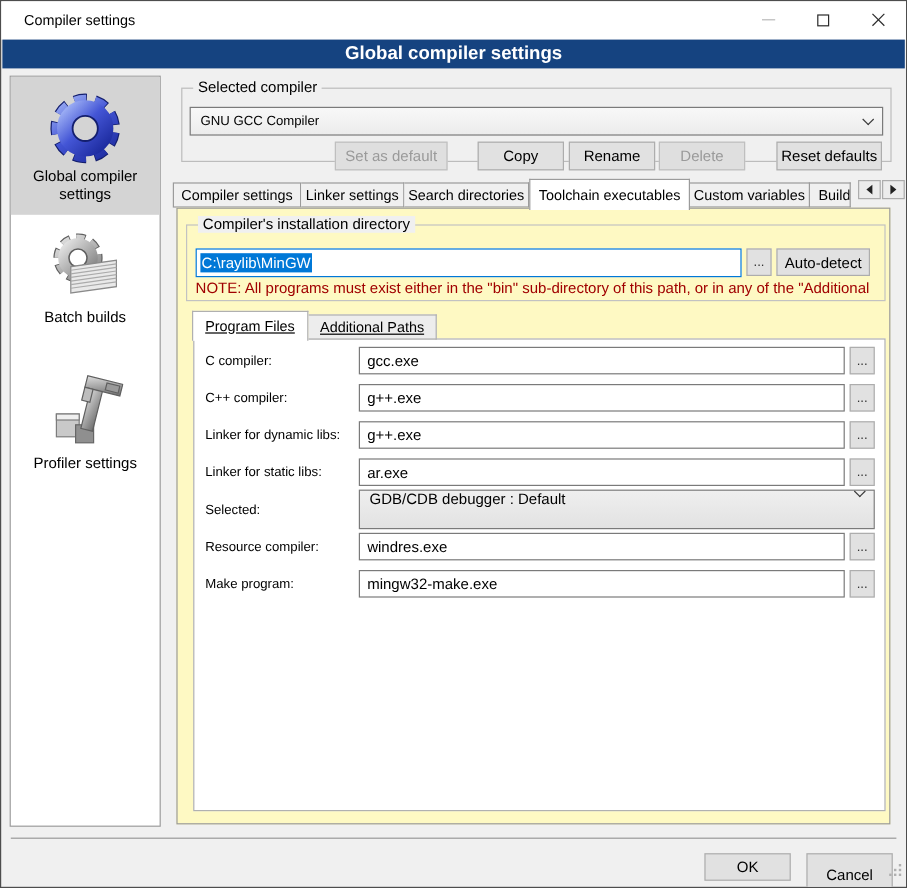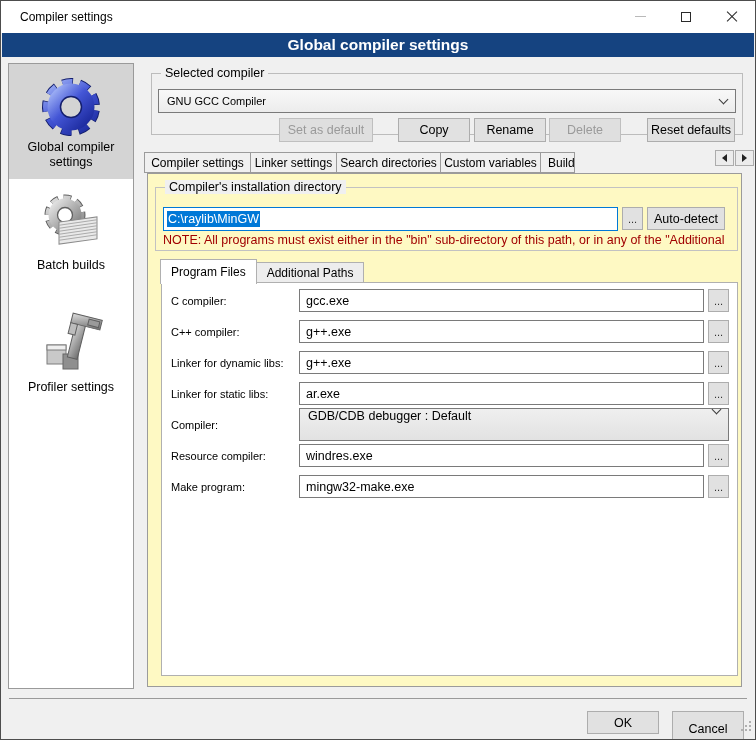--- a/index.html
+++ b/index.html
@@ -68,21 +68,21 @@
   .dirrow{position:absolute;left:7px;right:12px;top:19px;height:24px;display:flex;}
   .dirinput{flex:1;height:24px;border:1px solid var(--selection);background:#fff;display:flex;align-items:center;padding:0 3px;overflow:hidden;}
   .dirinput .seltext{background:var(--selection);color:#fff;font-size:12.5px;white-space:nowrap;padding:1px 1px;}
   .minibtn{width:21px;height:23px;margin-left:4px;background:#e1e1e1;border:1px solid #adadad;font-size:11px;
     display:flex;align-items:center;justify-content:center;color:#333;}
   .autodetect{width:78px;height:23px;margin-left:4px;background:#e1e1e1;border:1px solid #adadad;font-size:12.5px;
     display:flex;align-items:center;justify-content:center;}
   .note{position:absolute;left:7px;right:5px;top:45px;font-size:12.5px;color:var(--note-text);white-space:nowrap;overflow:hidden;}
 
   
-  .subtabs{position:absolute;left:12px;top:84px;height:25px;display:flex;align-items:flex-end;z-index:2;}
+  .subtabs{position:absolute;left:12px;top:84px;height:25px;display:flex;align-items:flex-end;z-index:2;text-decoration:underline;}
   .stab{height:21px;border:1px solid #b0b0b0;border-left:none;background:#ededed;display:flex;align-items:center;
     justify-content:center;font-size:12px;white-space:nowrap;padding:0 10px;}
   .stab.active{height:25px;background:#fff;border-bottom:none;margin-bottom:-1px;border-left:1px solid #b0b0b0;z-index:3;}
   .subpanel{position:absolute;left:13px;top:108px;width:577px;height:394px;background:#fff;border:1px solid #b0b0b0;padding-top:6px;}
   .prow{display:flex;align-items:center;height:23px;margin:0 8px 8px 9px;}
   .plabel{width:128px;font-size:11px;color:#000;flex:0 0 128px;}
   .tinput{flex:1;height:23px;border:1px solid #7a7a7a;background:#fff;font-size:12.5px;padding:1px 6px;color:#000;outline:none;min-width:0;}
   .choice{flex:1;height:33px;border:1px solid #7a7a7a;background:linear-gradient(#efefef,#e2e2e2);
     display:flex;align-items:flex-start;padding:0 8px;font-size:12.5px;}
   .choice .val{flex:1;}
@@ -194,20 +194,21 @@
     <button class="btn b-copy">Copy</button>
     <button class="btn b-rename">Rename</button>
     <button class="btn disabled b-delete">Delete</button>
     <button class="btn b-reset">Reset defaults</button>
   </div>
 
   <div class="maintabs">
     <div class="mtab mt0">Compiler settings</div>
     <div class="mtab mt1">Linker settings</div>
     <div class="mtab mt2">Search directories</div>
+    <div class="mtab mt3 active">Toolchain executables</div>
     <div class="mtab mt4">Custom variables</div>
     <div class="mtab mt5">Build</div>
   </div>
   <div class="tabarrow ta-left">
       <span class="tri-l"></span>
     </div>
   <div class="tabarrow ta-right">
       <span class="tri-r"></span>
     </div>
 
@@ -245,21 +246,21 @@
         <span class="plabel">Linker for dynamic libs:</span>
         <input class="tinput" value="g++.exe" style="">
         <button class="minibtn">...</button>
       </div>
       <div class="prow">
         <span class="plabel">Linker for static libs:</span>
         <input class="tinput" value="ar.exe" style="">
         <button class="minibtn">...</button>
       </div>
       <div class="prow">
-        <span class="plabel">Compiler:</span>
+        <span class="plabel">Selected:</span>
         <div class="choice">
           <span class="val">GDB/CDB debugger : Default</span>
           <span class="chev"></span>
         </div>
       </div>
       <div class="prow">
         <span class="plabel">Resource compiler:</span>
         <input class="tinput" value="windres.exe" style="">
         <button class="minibtn">...</button>
       </div>

